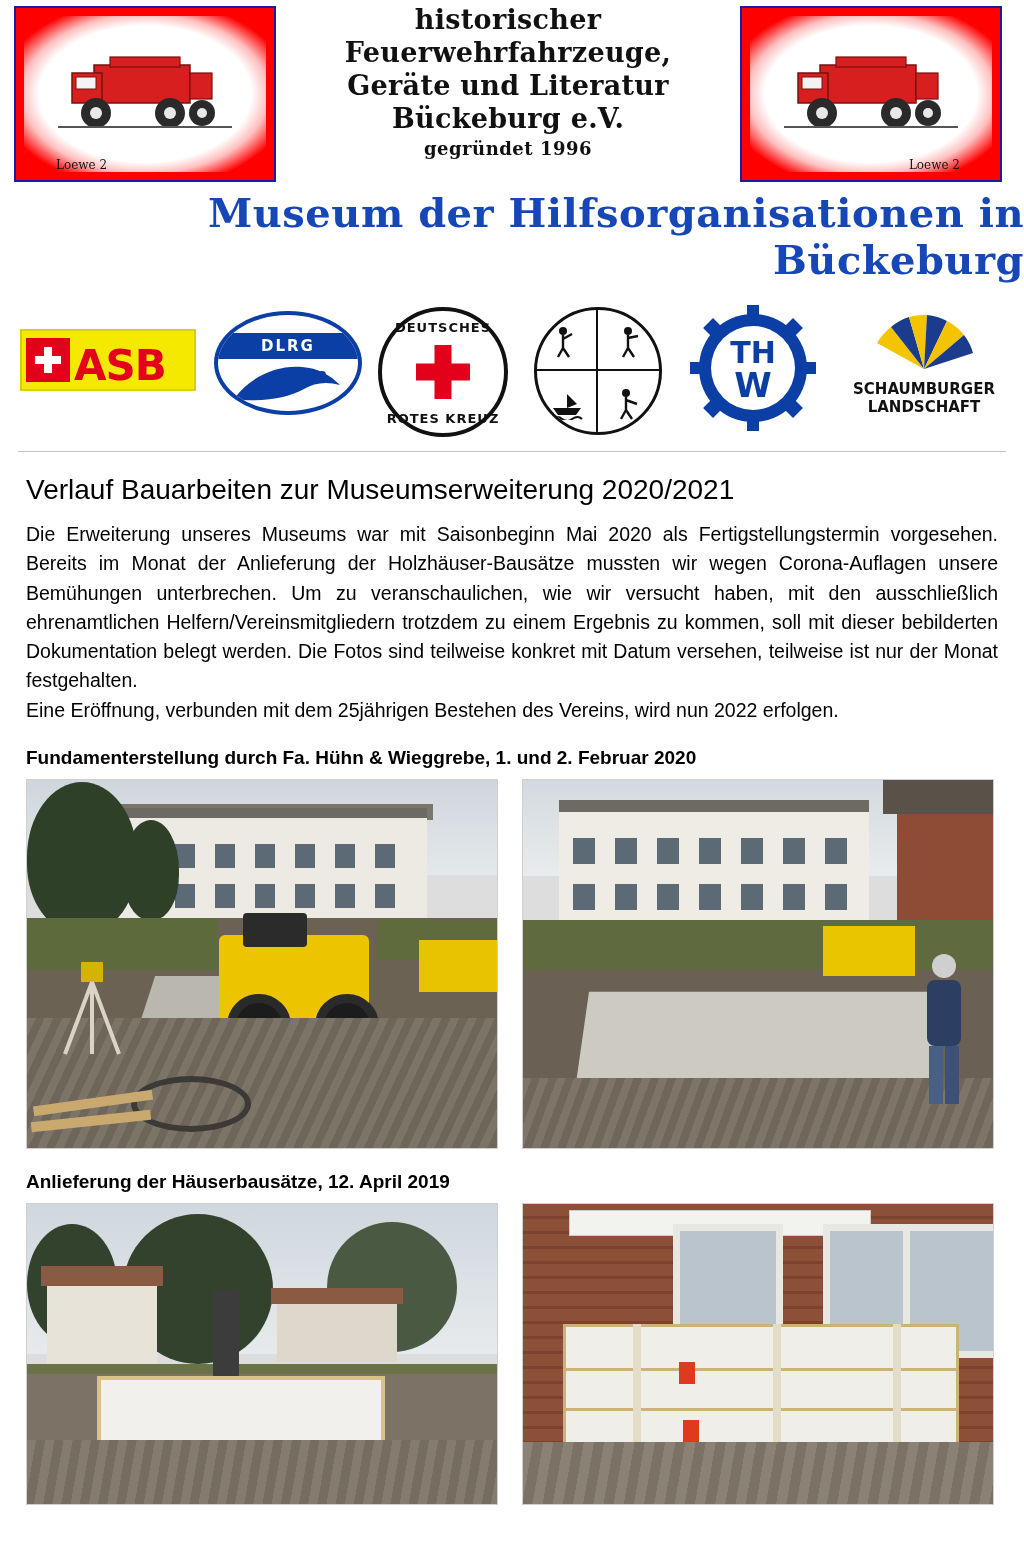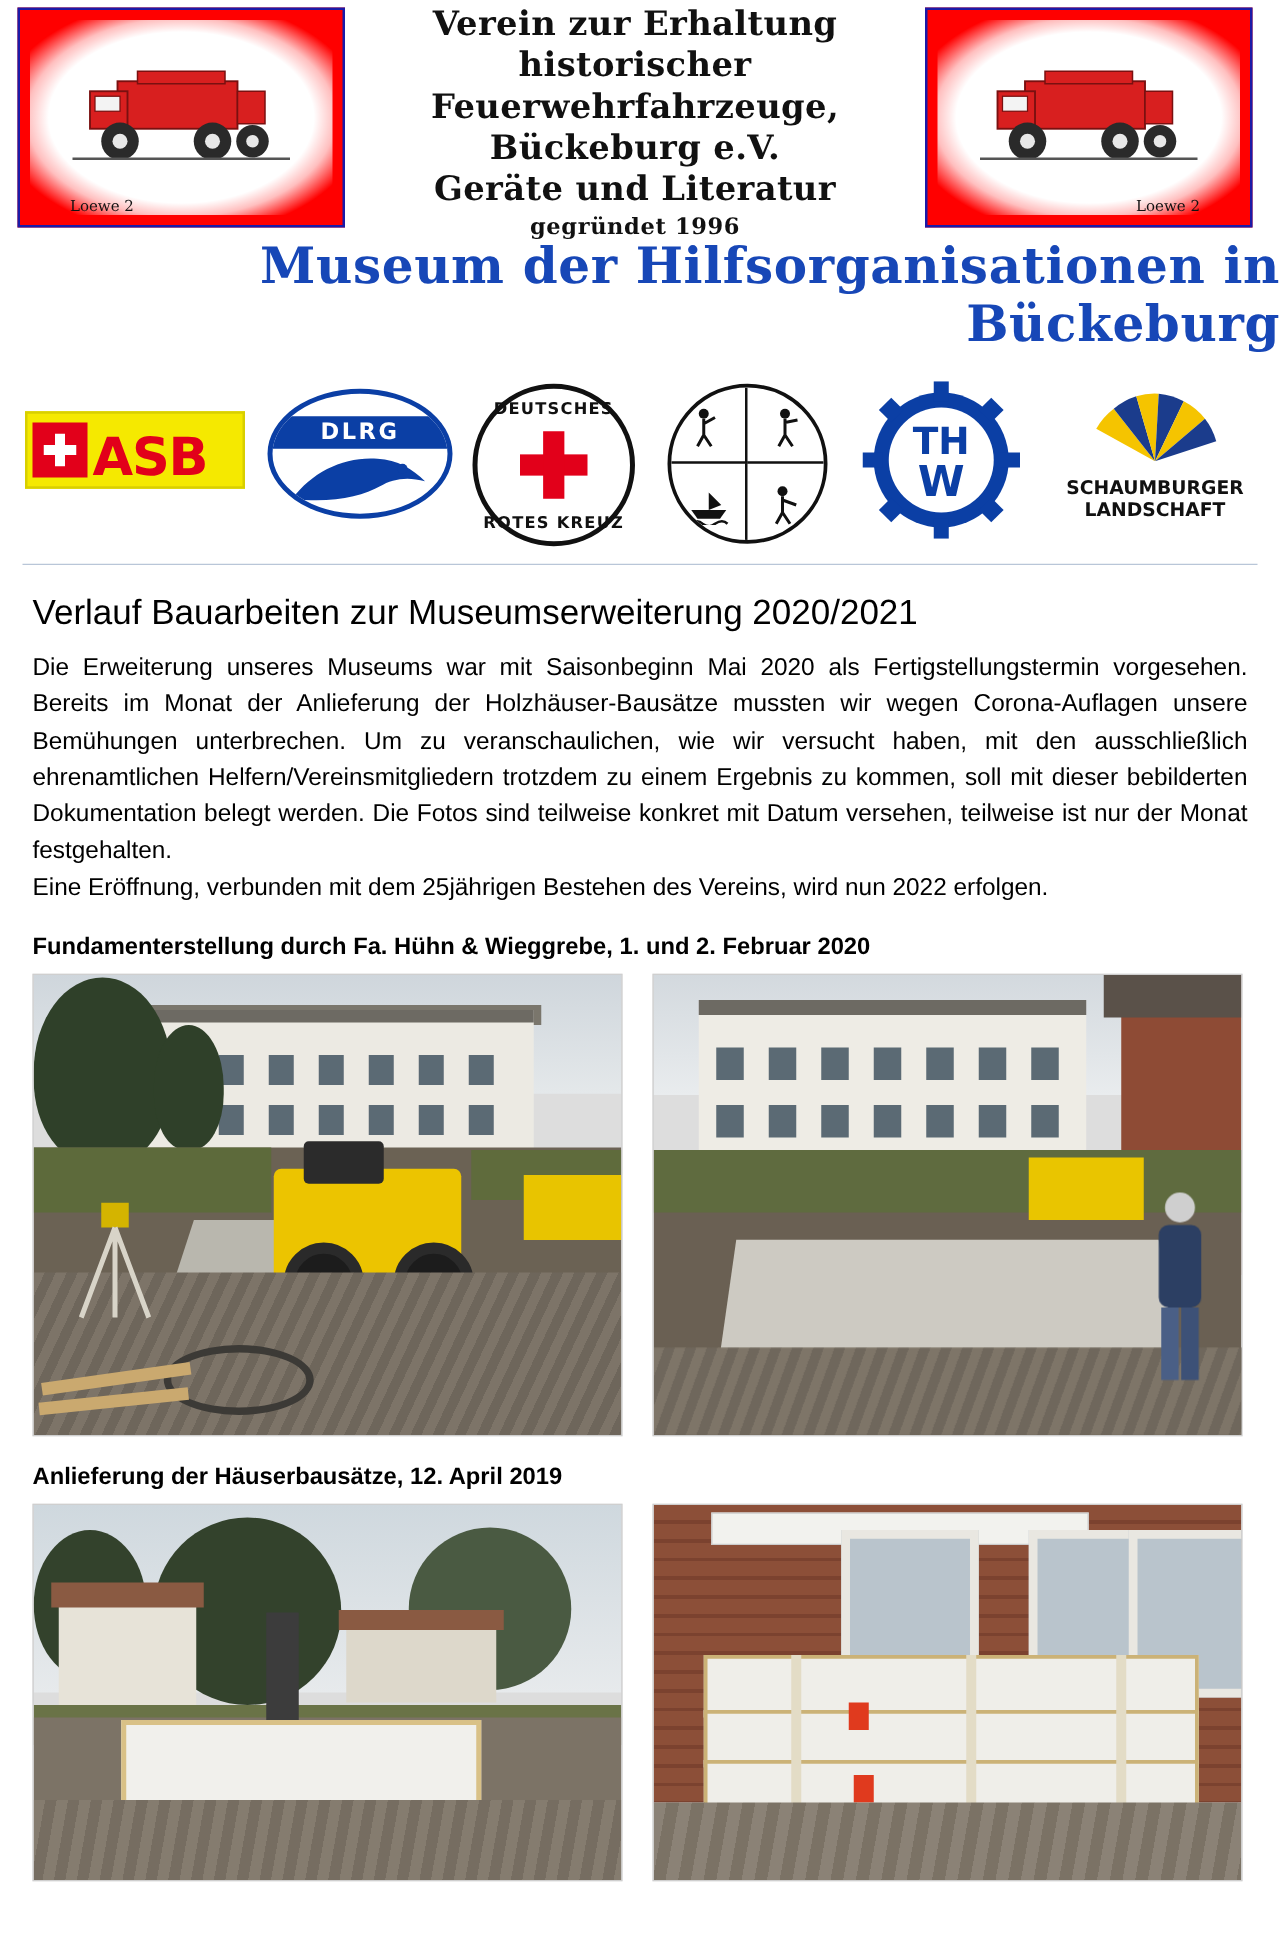--- a/index.html
+++ b/index.html
@@ -154,21 +154,21 @@
     overflow: hidden;
   }
   .dlrg .dlrg-band {
     position: absolute;
     left: 0; right: 0; top: 18px;
     height: 26px;
     background: #0b3fa5;
     color: #fff;
     font-family: "DejaVu Sans", sans-serif;
     font-weight: bold;
-    font-size: 18px;
+    font-size: 15px;
     letter-spacing: 2px;
     text-align: center;
     line-height: 26px;
   }
   .dlrg .dlrg-bird {
     position: absolute;
     left: 12px; bottom: 6px;
     width: 116px; height: 46px;
   }
 
@@ -379,24 +379,23 @@
           <circle cx="120" cy="70" r="6" fill="#e8e8e8"></circle>
           <circle cx="152" cy="70" r="13" fill="#2a2a2a"></circle>
           <circle cx="152" cy="70" r="5" fill="#e8e8e8"></circle>
           <path d="M8 84 H182" stroke="#555" stroke-width="2"></path>
         </svg>
       </div>
       <div class="badge-caption">Loewe 2</div>
     </div>
 
     <div class="club-title">
-      <div>Verein zur Erhaltung</div>
       <div>historischer Feuerwehrfahrzeuge,</div>
+      <div>Geräte und Literatur</div>
       <div>Bückeburg e.V.</div>
-      <div>Geräte und Literatur</div>
       <div class="club-founded">gegründet 1996</div>
     </div>
 
     <div class="badge right">
       <div class="badge-inner">
         <svg class="truck" viewBox="0 0 190 96">
           <rect x="44" y="22" width="96" height="38" fill="#d81f1f" stroke="#7a1010" stroke-width="1.5"></rect>
           <rect x="22" y="30" width="30" height="30" fill="#d81f1f" stroke="#7a1010" stroke-width="1.5"></rect>
           <rect x="26" y="34" width="20" height="12" fill="#f3f3f3" stroke="#7a1010" stroke-width="1"></rect>
           <rect x="60" y="14" width="70" height="10" fill="#d81f1f" stroke="#7a1010" stroke-width="1.2"></rect>

